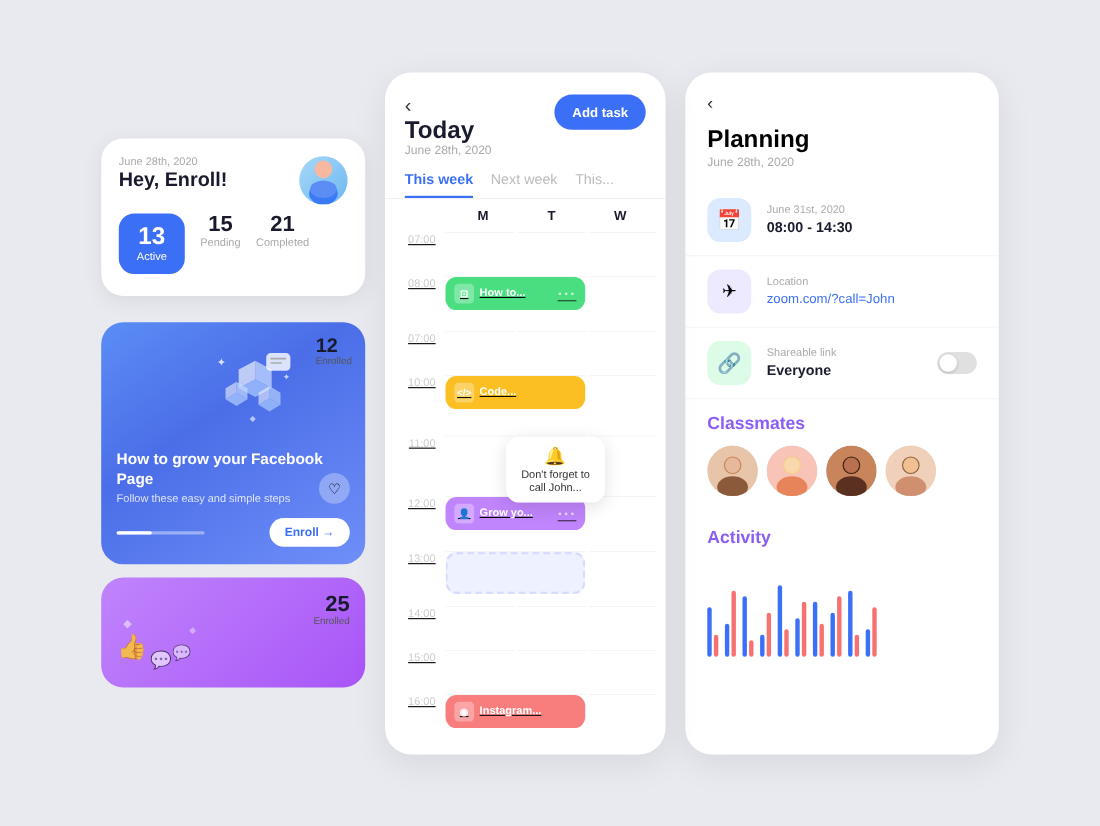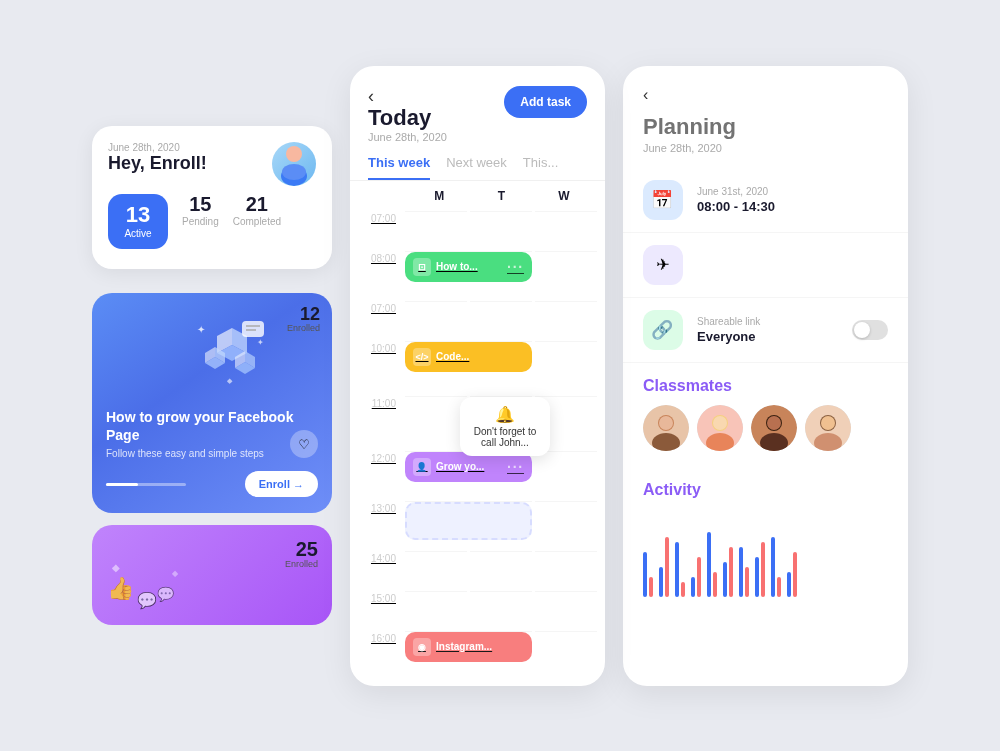--- a/index.html
+++ b/index.html
@@ -134,21 +134,21 @@
       padding: 14px;
       position: relative;
       min-height: 220px;
       overflow: hidden;
     }
 
     .card-2-enrolled {
       position: absolute;
       top: 12px;
       right: 12px;
-      text-align: right;
+      text-align: left;
     }
 
     .enrolled-num {
       font-size: 18px;
       font-weight: 800;
       color: #1a1a2e;
       line-height: 1;
     }
 
     .enrolled-label {
@@ -430,21 +430,21 @@
     .plan-back {
       font-size: 16px;
       color: #333;
       margin-bottom: 10px;
       cursor: pointer;
     }
 
     .plan-title {
       font-size: 22px;
       font-weight: 700;
-      color: #737373;
+      color: #000000;
     }
 
     .plan-date {
       font-size: 11px;
       color: #aaa;
       margin-top: 2px;
     }
 
     .plan-item {
       display: flex;
@@ -798,20 +798,24 @@
       <div class="plan-item-content">
         <div class="plan-item-label">June 31st, 2020</div>
         <div class="plan-item-value">08:00 - 14:30</div>
       </div>
     </div>
 
     <div class="plan-item">
       <div class="plan-icon-circle icon-purple">
         <span style="font-size:16px;">✈</span>
       </div>
+      <div class="plan-item-content">
+        <div class="plan-item-label">Location</div>
+        <div class="plan-item-link">zoom.com/?call=John</div>
+      </div>
     </div>
 
     <div class="plan-item">
       <div class="plan-icon-circle icon-green">
         <span>🔗</span>
       </div>
       <div class="plan-item-content">
         <div class="plan-item-label">Shareable link</div>
         <div class="plan-item-value">Everyone</div>
       </div>

